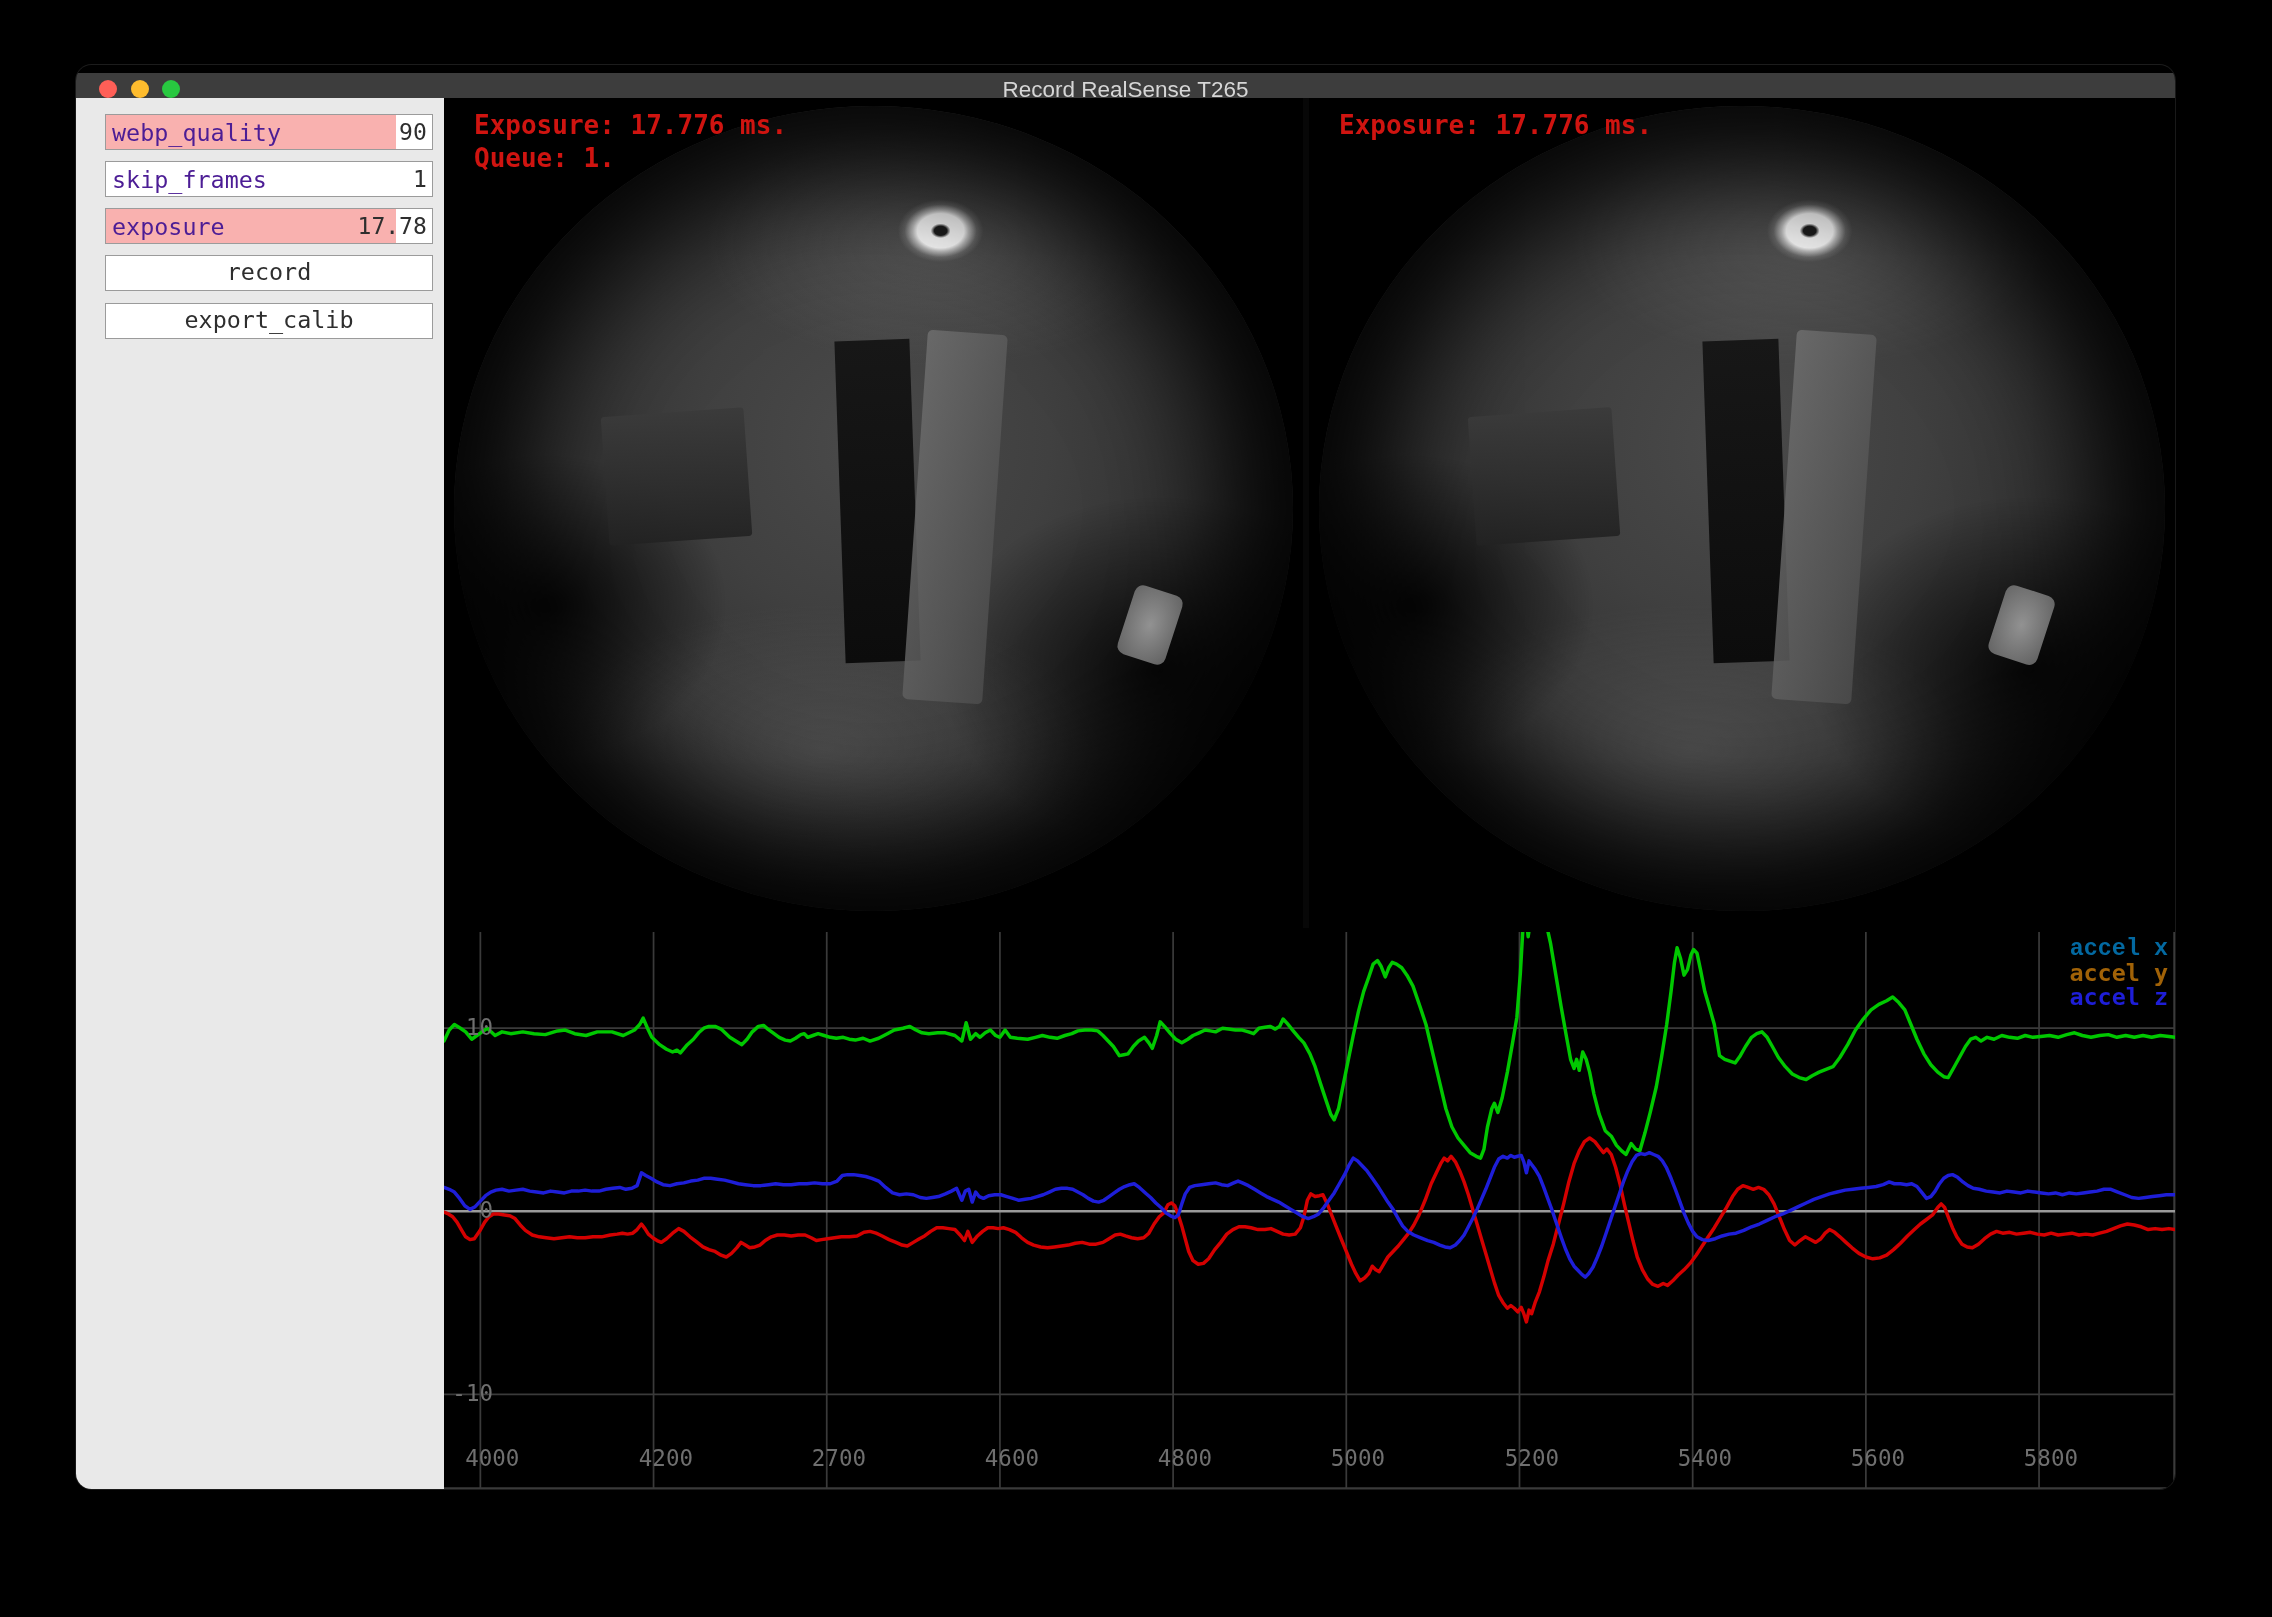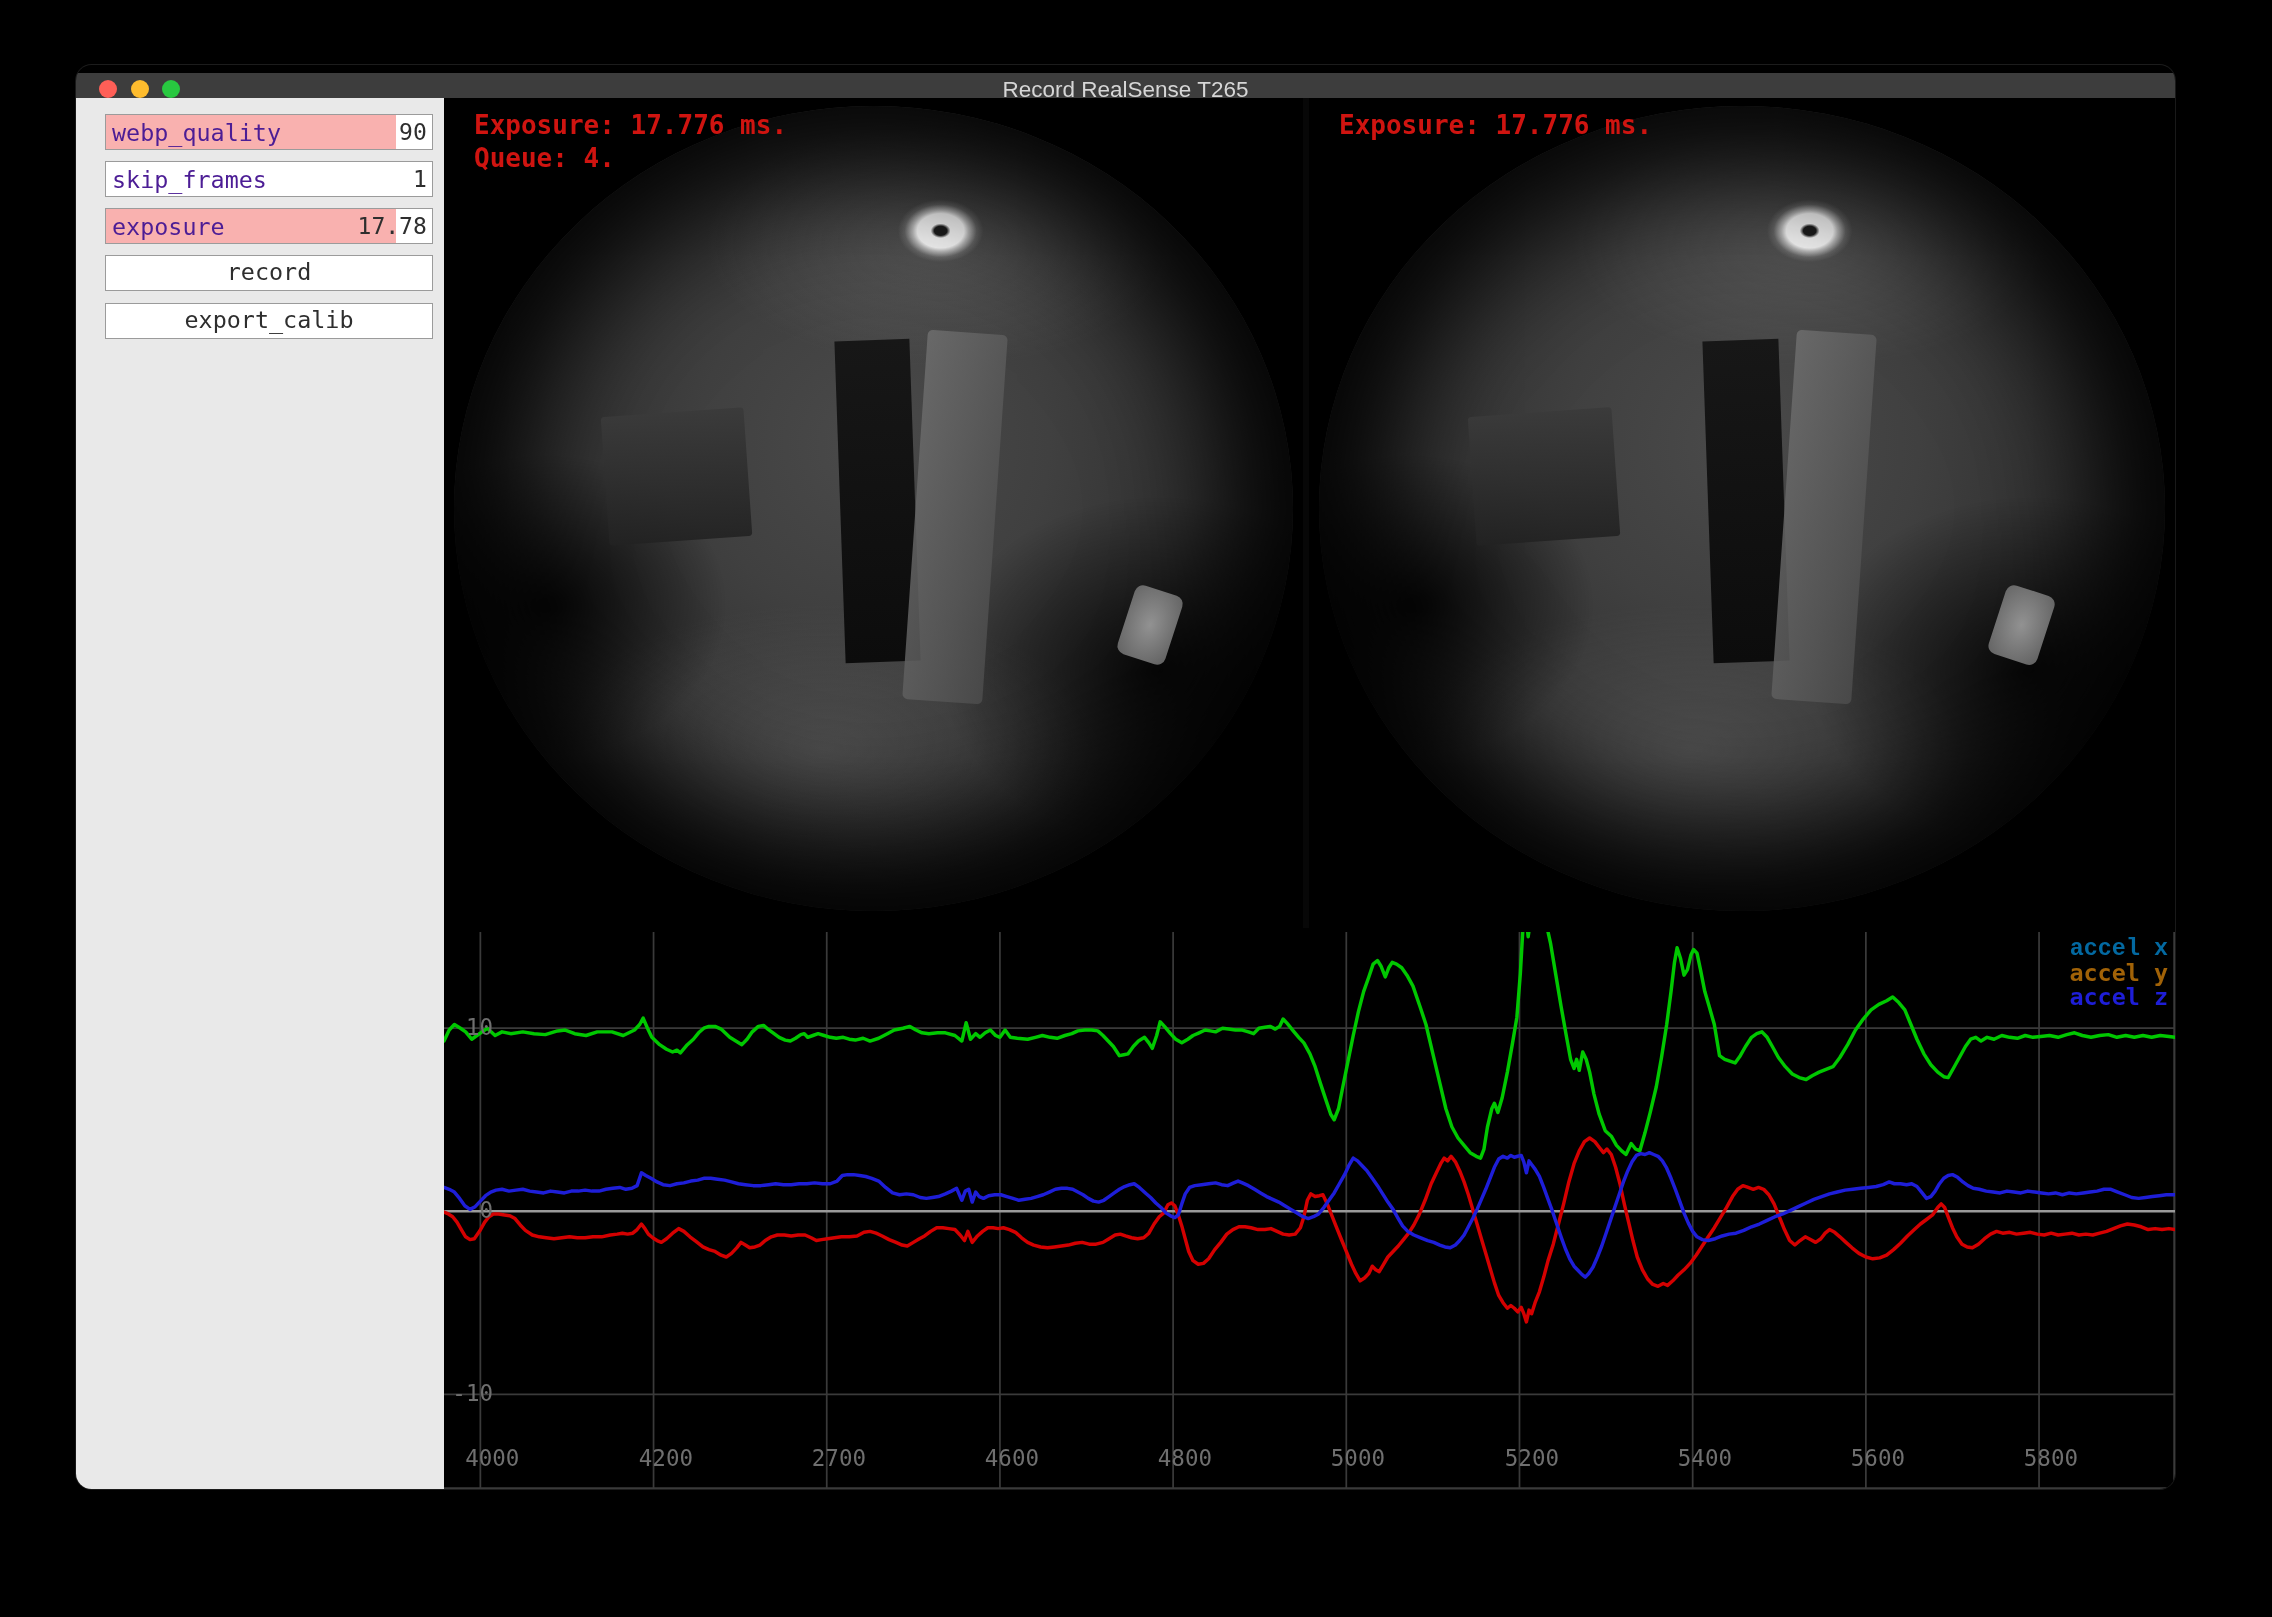--- a/index.html
+++ b/index.html
@@ -94,21 +94,21 @@
       <div class="btn">export_calib</div>
     </div>
 
     <div class="pane" id="pane-left">
       <div class="fisheye">
         <div class="doorway"></div>
         <div class="door"></div>
         <div class="dresser"></div>
         <div class="pillow"></div>
       </div>
-      <div class="overlay"><span>Exposure: 17.776 ms.</span><br><span>Queue: 4.</span></div>
+      <div class="overlay"><span>Exposure: 17.776 ms.</span><br><span>Queue: 1.</span></div>
     </div>
 
     <div id="pane-divider"></div>
 
     <div class="pane" id="pane-right">
       <div class="fisheye">
         <div class="doorway"></div>
         <div class="door"></div>
         <div class="dresser"></div>
         <div class="pillow"></div>

